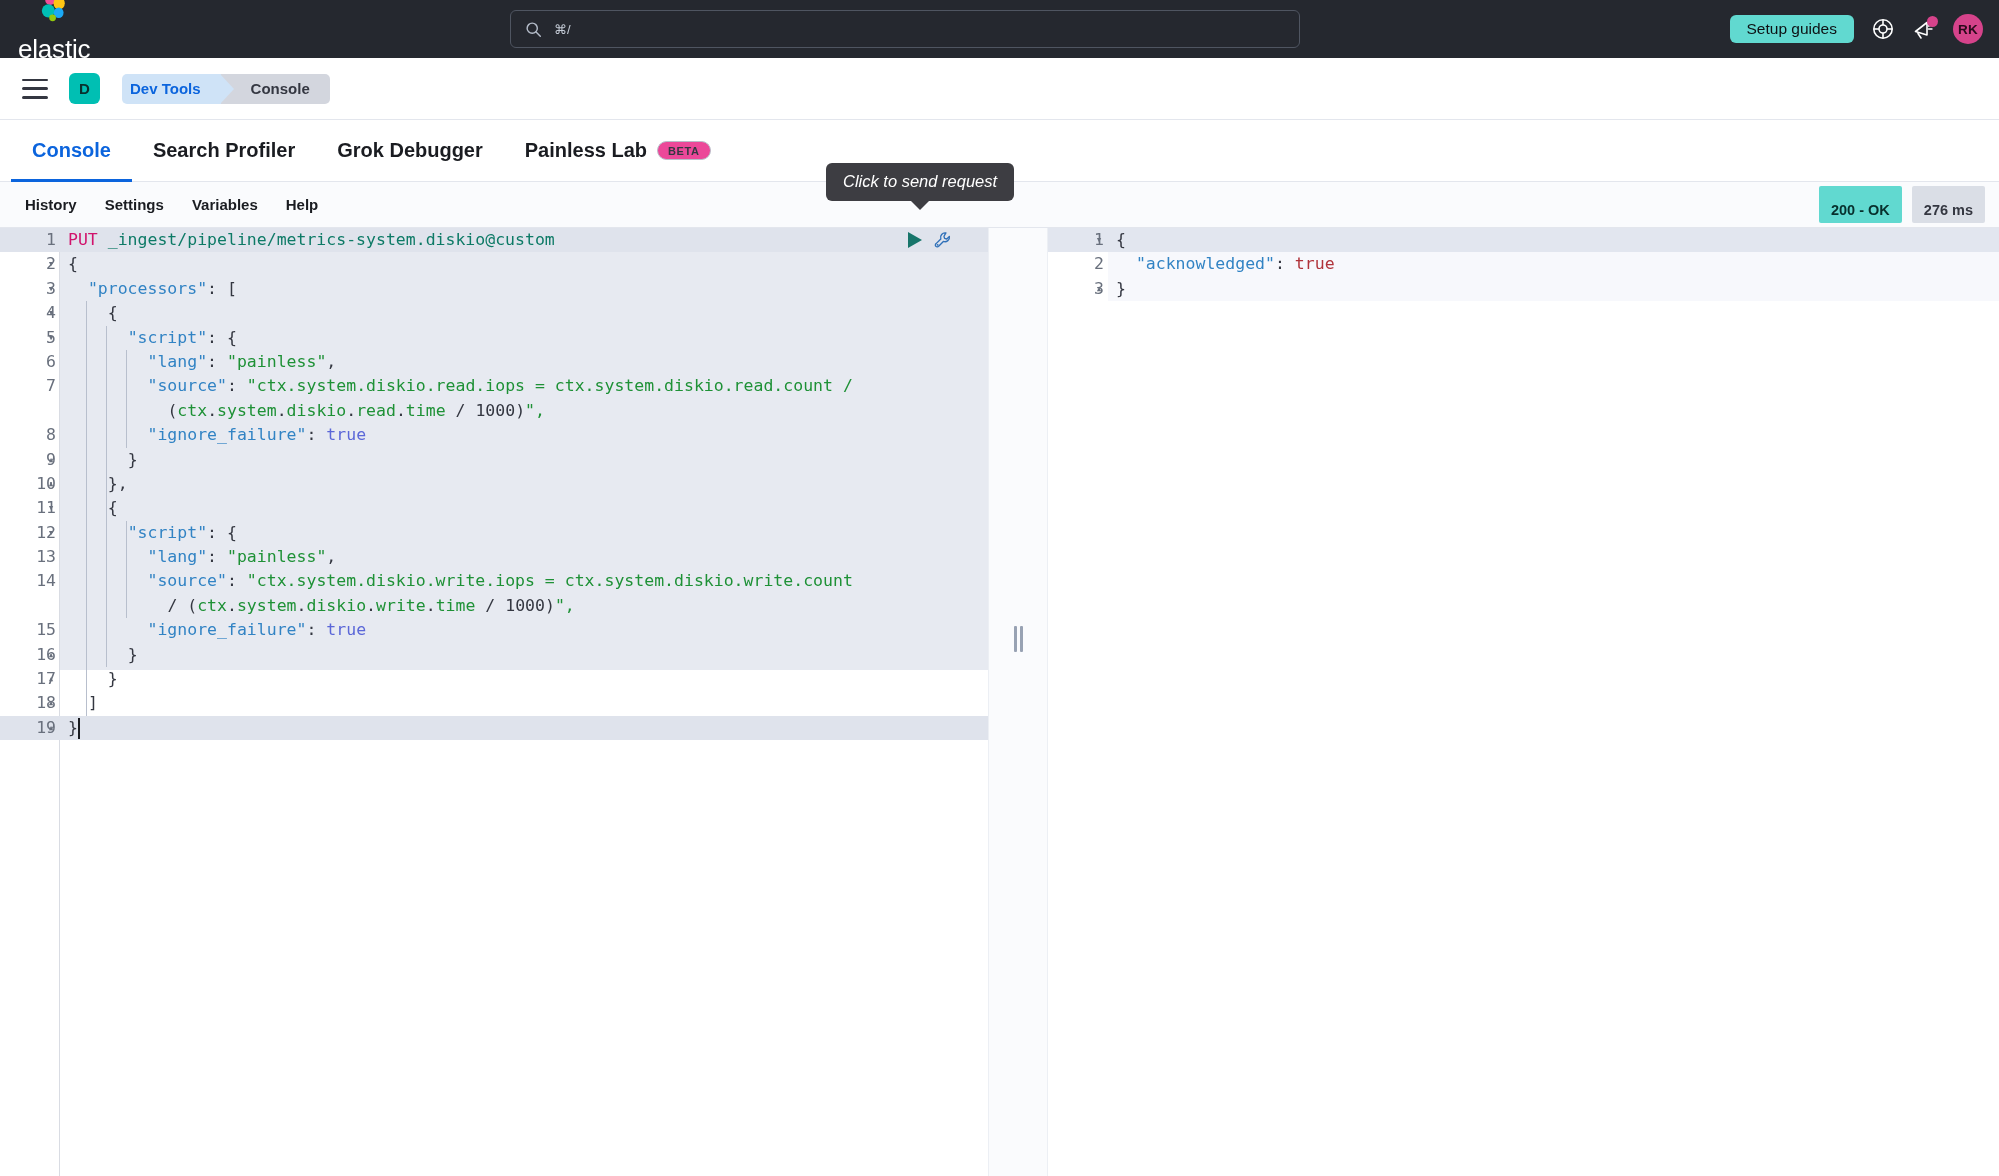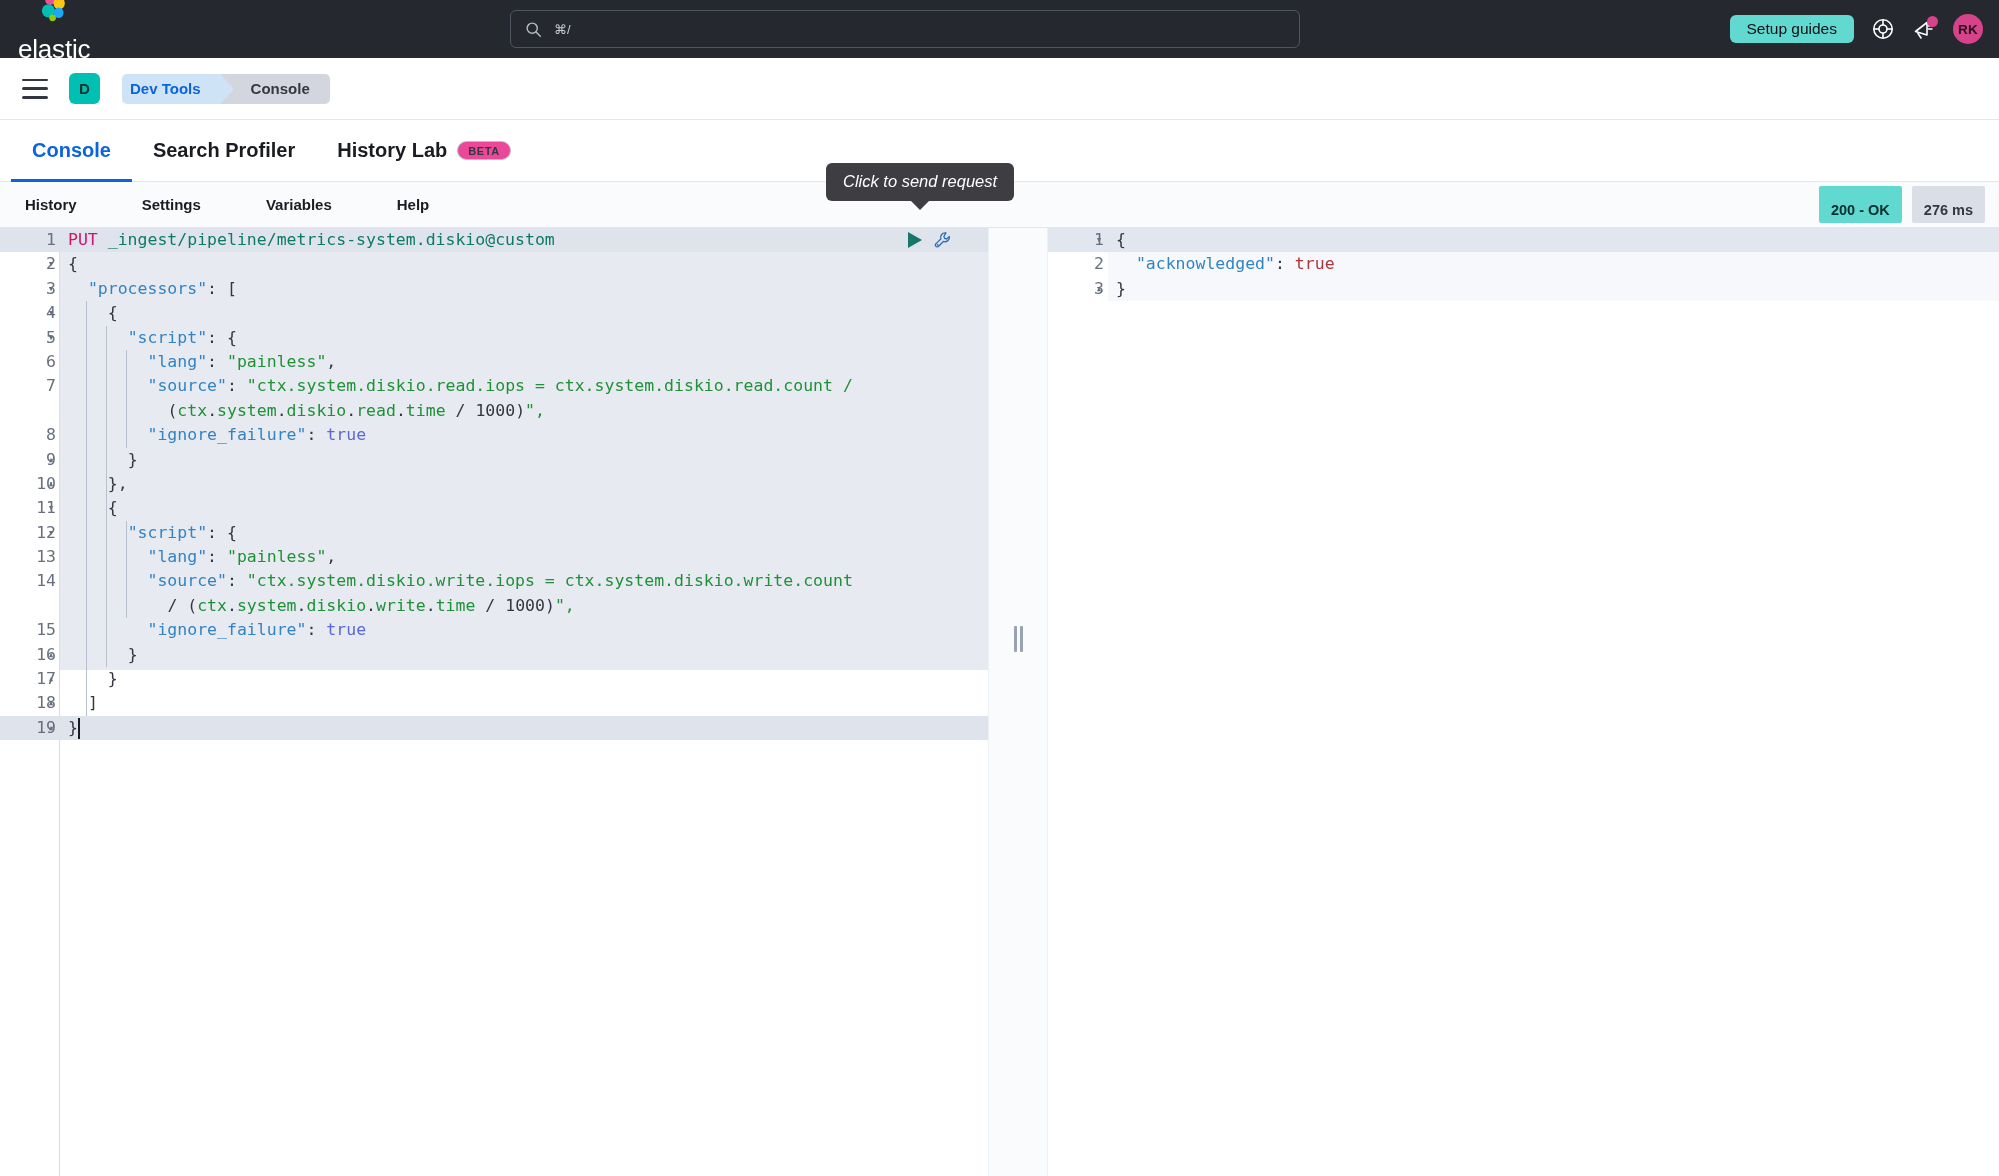--- a/index.html
+++ b/index.html
@@ -114,21 +114,21 @@
   .beta-badge {
     font-size: 11px; font-weight: 700; letter-spacing: 0.6px;
     color: #343741; border: 1px solid #b9bfc9; border-radius: 11px;
     padding: 3px 10px 2px; background: #ec4899;
   }
 
   
   #console-toolbar {
     position: absolute; left: 0; top: 182px; width: 1999px; height: 46px;
     background: #fafbfd; border-bottom: 1px solid #e3e6ed;
-    display: flex; align-items: center; gap: 37px;
+    display: flex; align-items: center;
   }
   .tb-item {
     font-size: 15px; font-weight: 700; color: #1a1c21;
     cursor: pointer; padding: 0 14px; line-height: 1;
   }
   .tb-item:first-child { margin-left: 11px; }
   #toolbar-status { position: absolute; right: 14px; display: flex; gap: 10px; align-items: center; }
   .pill {
     font-size: 14.5px; font-weight: 700; border-radius: 2px;
     padding: 16px 12px 4px; line-height: 1.2;
@@ -305,21 +305,24 @@
 </div>
 
 <div id="tabbar">
   <div class="tab active">
     <span>Console</span>
   </div>
   <div class="tab">
     <span>Search Profiler</span>
   </div>
   <div class="tab">
-    <span>History Lab</span>
+    <span>Grok Debugger</span>
+  </div>
+  <div class="tab">
+    <span>Painless Lab</span>
     <span class="beta-badge">BETA</span>
   </div>
 </div>
 
 <div id="console-toolbar">
   <div class="tb-item">History</div>
   <div class="tb-item">Settings</div>
   <div class="tb-item">Variables</div>
   <div class="tb-item">Help</div>
   <div id="toolbar-status">

